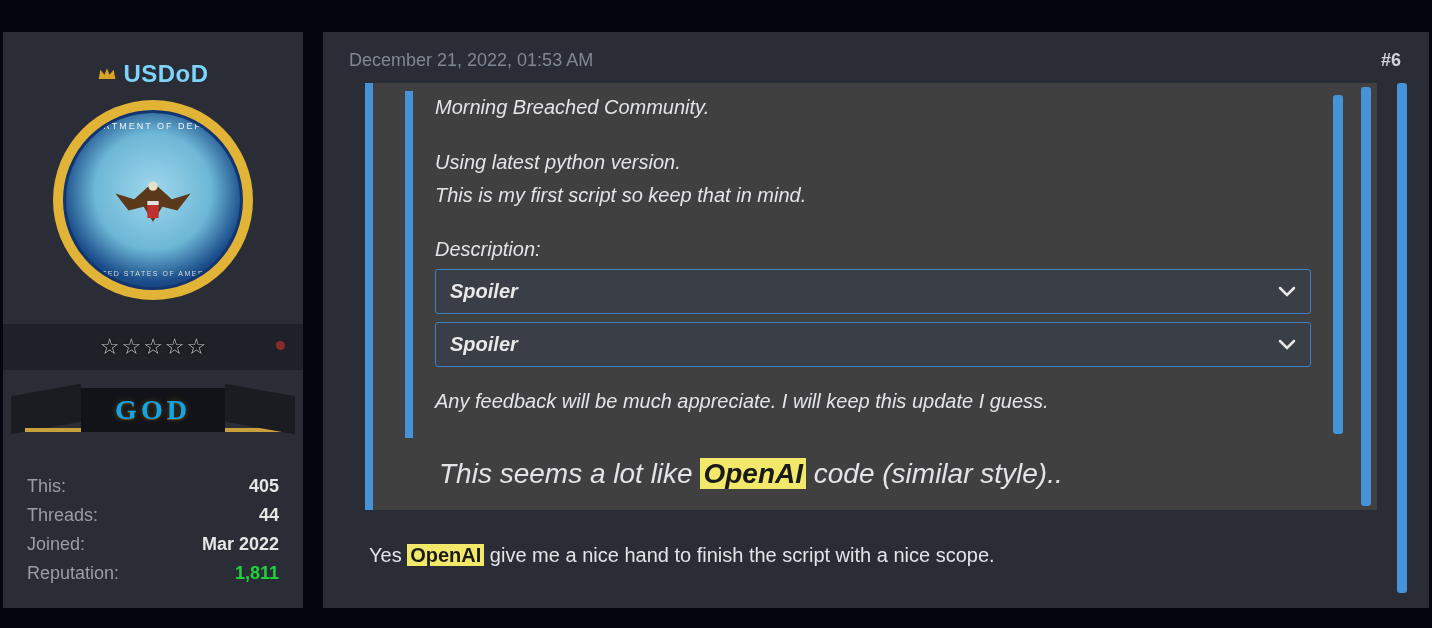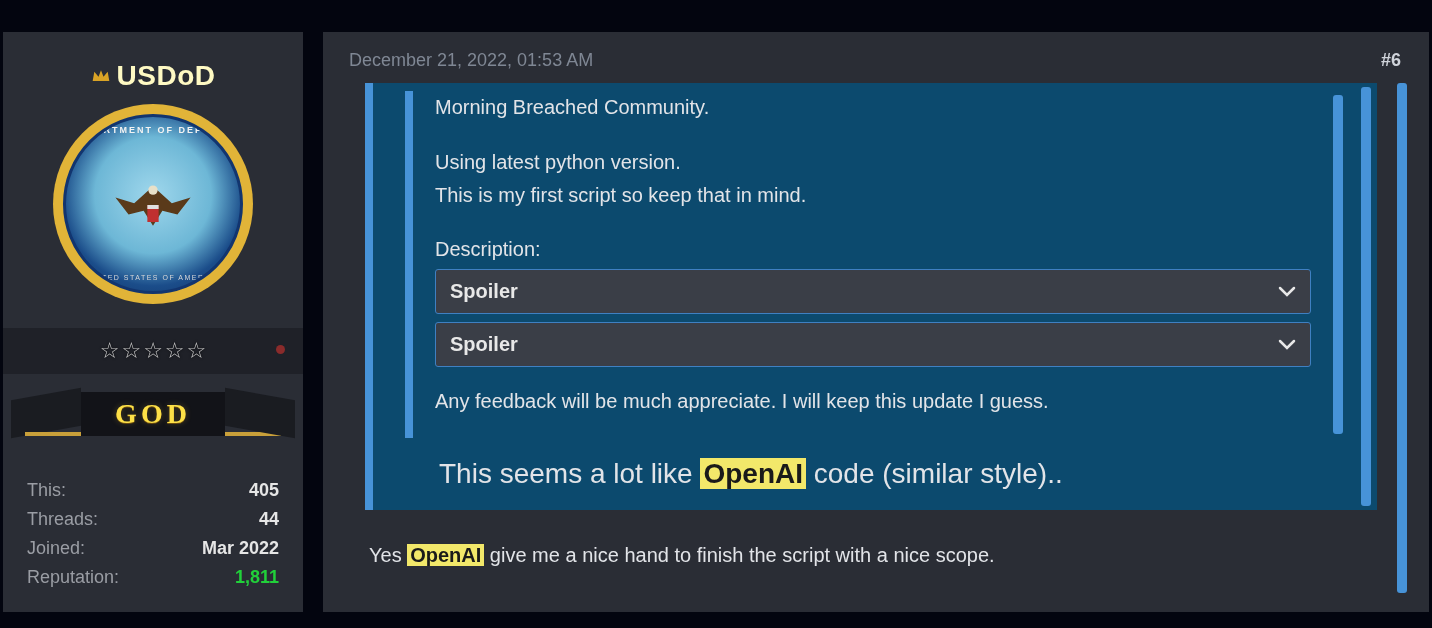--- a/index.html
+++ b/index.html
@@ -29,23 +29,23 @@
     position: relative;
   }
   .username-row {
     display: flex;
     align-items: center;
     gap: 6px;
     padding: 28px 0 12px 0;
   }
   .crown-icon svg { display: block; }
   .username {
-    color: #fef9c3;
+    color: #7dd3fc;
     font-weight: 700;
-    font-size: 28px;
+    font-size: 24px;
     letter-spacing: 0.5px;
   }
   .avatar-wrap {
     width: 200px;
     height: 200px;
     border-radius: 50%;
     background: #e1b438;
     display: flex;
     align-items: center;
     justify-content: center;
@@ -59,21 +59,21 @@
     border: 3px solid #12356f;
     position: relative;
     overflow: hidden;
   }
   .dod-text-top {
     position: absolute;
     top: 8px; left: 0; right: 0;
     text-align: center;
     color: #f3f3f3;
     font-size: 9px;
-    font-weight: 700;
+    font-weight: 400;
     letter-spacing: 2px;
   }
   .dod-text-bottom {
     position: absolute;
     bottom: 10px; left: 0; right: 0;
     text-align: center;
     color: #d8d8d8;
     font-size: 7px;
     letter-spacing: 1.5px;
   }
@@ -132,21 +132,21 @@
     position: relative;
     z-index: 2;
     background: #121318;
     padding: 6px 34px;
   }
   .god-text {
     font-family: Georgia, 'Times New Roman', serif;
     font-weight: 700;
     font-size: 28px;
     letter-spacing: 4px;
-    color: #fde047;
+    color: #0ea5e9;
     text-shadow: 0 1px 0 #6b4b0d, 0 0 6px rgba(231,194,74,0.3);
   }
   .god-bar-l, .god-bar-r {
     position:absolute; height:4px; width:66px; background:#c9a03a;
     bottom:4px;
   }
   .god-bar-l { left:2px; }
   .god-bar-r { right:2px; }
   
   .stats {
@@ -189,22 +189,23 @@
     top: 0;
     bottom: 0;
     width: 10px;
     background: #4793d8;
     border-radius: 3px;
   }
   .quote-block {
     margin: 0 34px 0 16px;
     border-left: 8px solid #4793d8;
     padding: 8px 10px 20px 22px;
-    background: #0c4a6e;
-    position: relative;
+    background: #404040;
+    position: relative;
+    font-style: italic;
   }
   .quote-block.inner {
     margin: 0 18px 14px 10px;
     padding-top: 0;
   }
   .quote-scroll {
     position:absolute; right:6px; top:4px; bottom:4px; width:10px;
     background:#4793d8; border-radius:3px;
   }
   .post-text {

